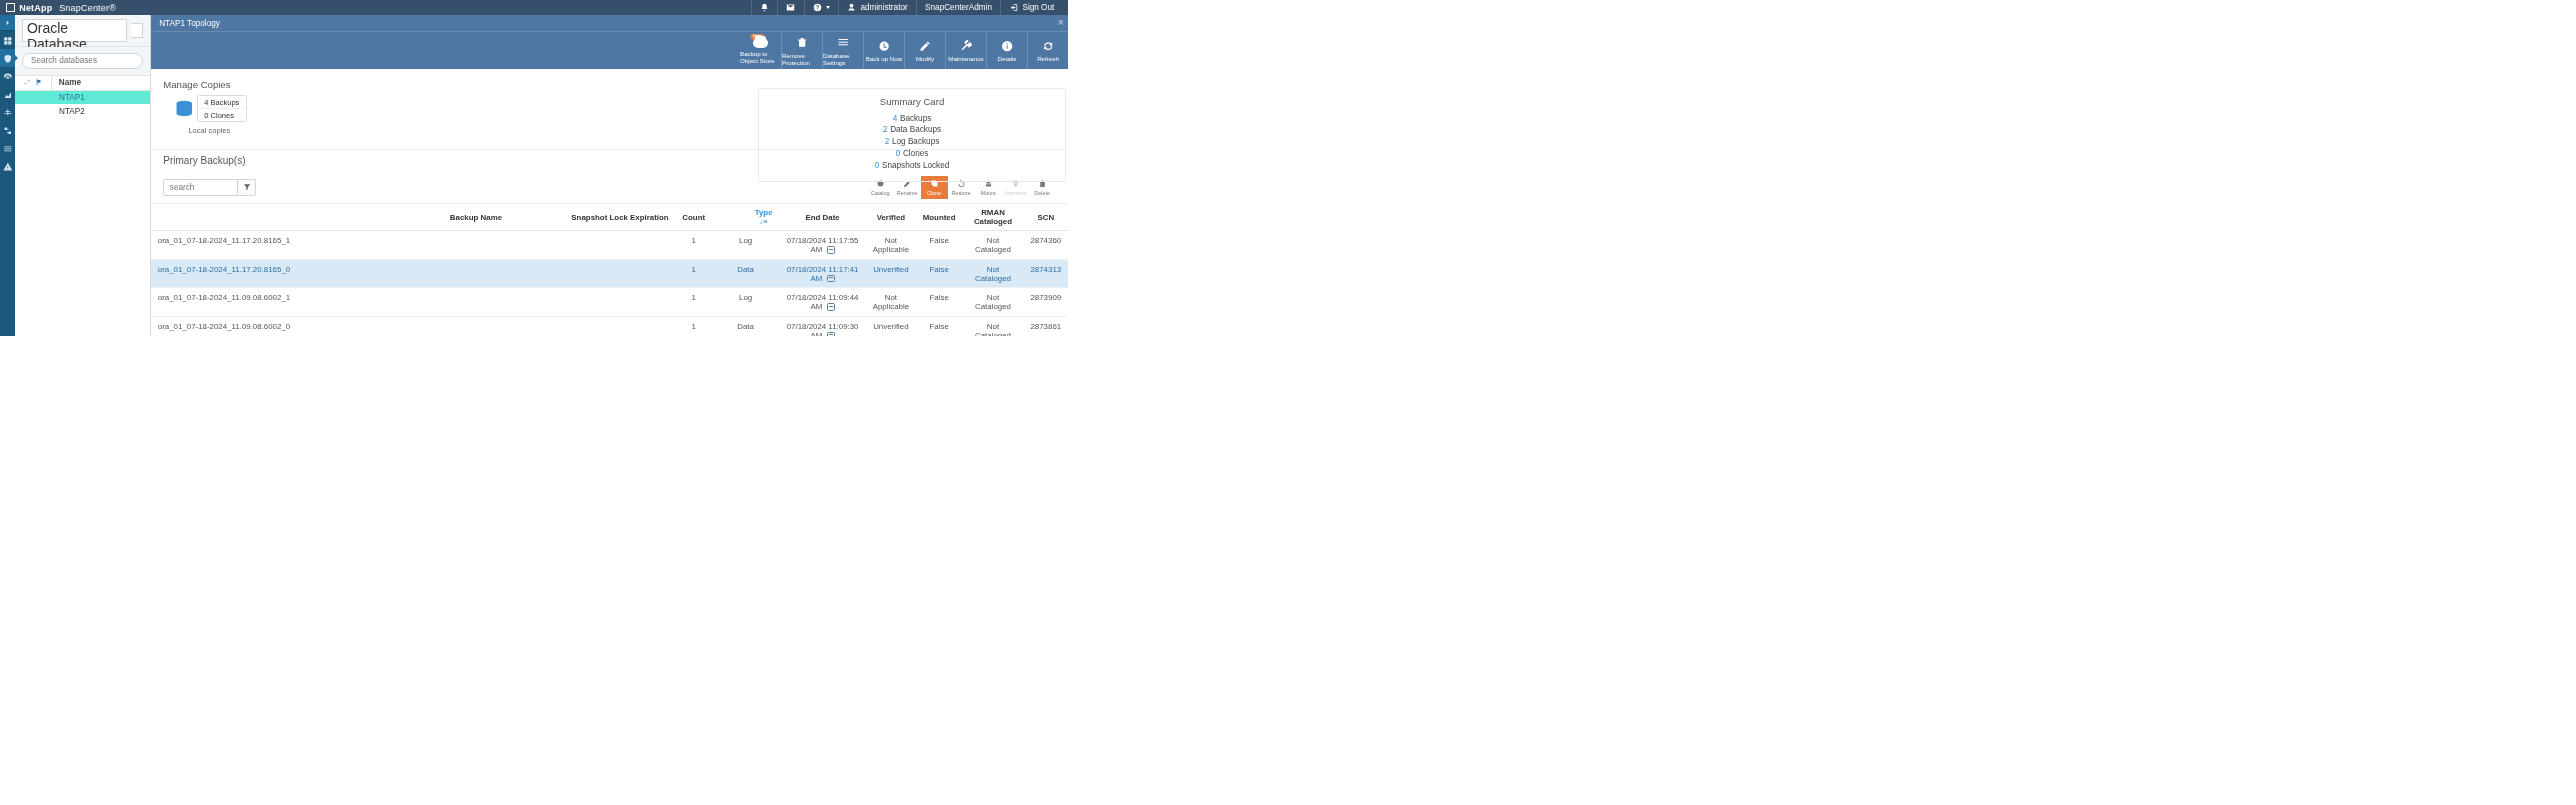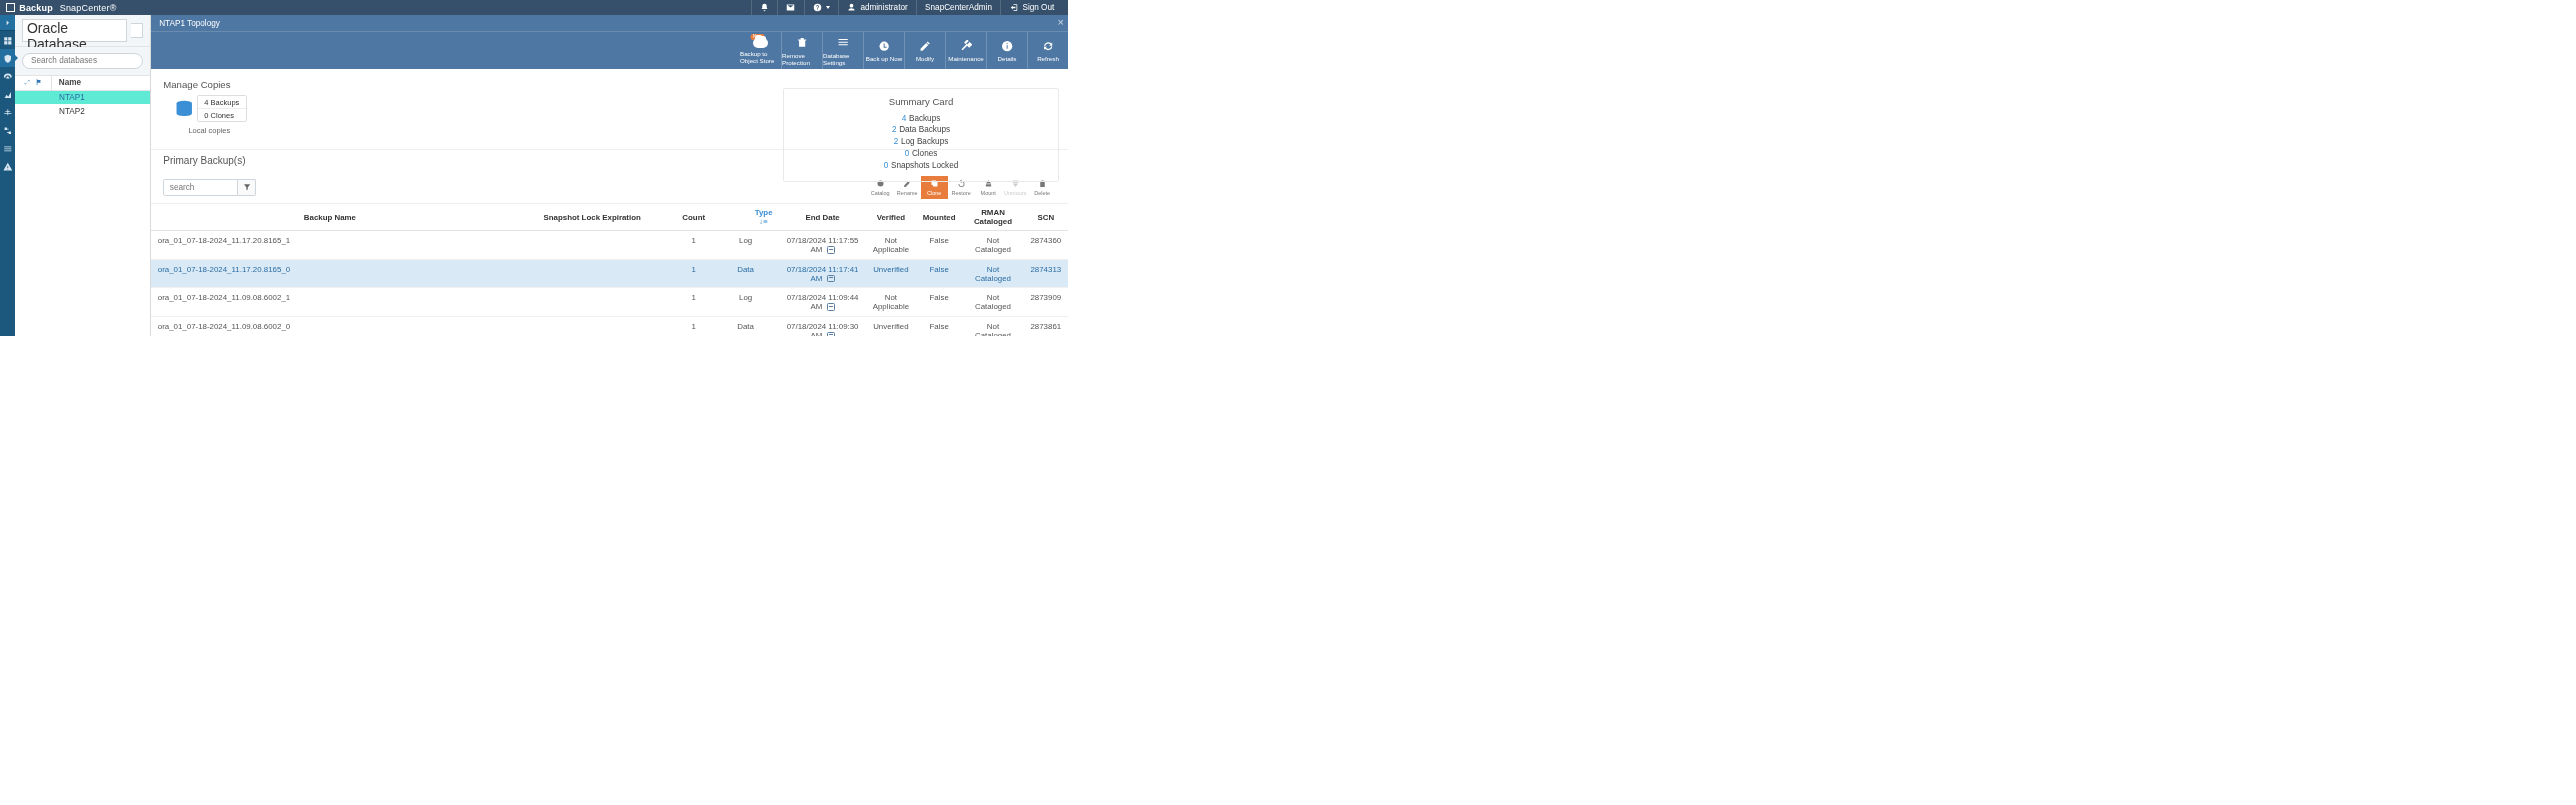--- a/index.html
+++ b/index.html
@@ -60,58 +60,58 @@
   .copy-card { display:flex; flex-direction:column; align-items:center; }
   .copy-box { display:flex; align-items:center; }
   .disk-icon { width:25px; height:25px; color:#3a8fd5; display:flex; align-items:center; justify-content:center;}
   .disk-icon svg{width:20.5px;height:20.5px;fill:#3a8fd5;}
   .counts { border:0.7px solid #ddd; border-radius:2.1px; }
   .counts div{ padding:1.4px 6.8px; font-size:7.5px; border-bottom:0.7px solid #eee;}
   .counts div:last-child{border-bottom:none;}
   .copy-label { margin-top:4.1px; font-size:7.5px; color:#666; }
 
   
-  .summary-card { position:absolute; right:9px; top:73px; width:276px; border:0.7px solid #e9e9e9; border-radius:2.1px; padding:6.8px 11px 9.6px; text-align:center;}
+  .summary-card { position:absolute; right:2px; top:73px; width:308px; border:0.7px solid #e9e9e9; border-radius:2.1px; padding:6.8px 11px 9.6px; text-align:center;}
   .summary-card h3 { font-size:9.6px; font-weight:400; color:#555; margin-bottom:5.5px;}
   .summary-line { font-size:8.2px; color:#444; padding:1.4px 0;}
   .summary-line .num { color:#3a8fd5; margin-right:2.7px; }
 
   
   .pb-head { font-size:10px; color:#555; padding:5.5px 12.3px; border-top:0.7px solid #eee; }
   .pb-toolbar { display:flex; align-items:center; padding:4.1px 12.3px; gap:0; border-bottom:0.7px solid #eee;}
   .pb-toolbar input { width:75px; height:16.4px; border:0.7px solid #cfd6db; border-radius:2.1px 0 0 2.1px; padding:0 5.5px; font-size:8.2px;}
   .pb-toolbar .filter-btn { width:18px; height:16.4px; border:0.7px solid #cfd6db; border-left:none; border-radius:0 2.1px 2.1px 0; display:flex; align-items:center; justify-content:center; background:#fafafa;}
   .pb-actions { margin-left:auto; display:flex; }
   .pb-act { width:27px; height:23px; display:flex; flex-direction:column; align-items:center; justify-content:center; font-size:5.5px; color:#777; gap:1.4px; cursor:pointer;}
   .pb-act svg{width:9px;height:9px;fill:#777;}
   .pb-act.active { background:#e77c3c; color:#fff;}
   .pb-act.active svg{fill:#fff;}
   .pb-act.disabled { color:#ccc; }
   .pb-act.disabled svg{fill:#ccc;}
 
   
   table.bk { width:100%; border-collapse:collapse; font-size:7.9px;}
-  table.bk th { text-align:center; font-weight:600; color:#333; padding:4.1px 6.8px; border-bottom:0.7px solid #e3e3e3; background:#fff;}
+  table.bk th { text-align:right; font-weight:600; color:#333; padding:4.1px 6.8px; border-bottom:0.7px solid #e3e3e3; background:#fff;}
   table.bk th.right, table.bk td.right { text-align:center; }
   table.bk th.center, table.bk td.center { text-align:center; }
   table.bk td { padding:4.8px 6.8px; border-bottom:0.7px solid #f1f1f1; color:#555; vertical-align:top;}
   table.bk tr.sel td { background:#d9eaf6; color:#2b6ca3;}
   .sort-ind { color:#3a8fd5; font-weight:600;margin-left:36px;}
   .cal { display:inline-block; width:7.5px; height:7.5px; border:0.7px solid #5a7ea1; border-radius:1.4px; position:relative; vertical-align:middle; margin-left:2.7px;}
   .cal::before{content:"";position:absolute;top:1.4px;left:0.7px;right:0.7px;height:0.7px;background:#5a7ea1;}
 </style>
 </head>
 <body>
 
 <div class="root" id="root" style="width: 1068px; height: 336px;">
 
   <div class="topbar">
     <div class="brand">
       <span class="logo"></span>
-      <span>Backup</span>
+      <span>NetApp</span>
       <span class="snap">SnapCenter®</span>
     </div>
     <div class="top-right">
       <div class="top-item">
           <svg viewBox="0 0 24 24">
             <path d="M12 2a6 6 0 0 0-6 6v5l-2 3h16l-2-3V8a6 6 0 0 0-6-6zm0 20a2.5 2.5 0 0 0 2.5-2.5h-5A2.5 2.5 0 0 0 12 22z"></path>
           </svg>
         </div>
       <div class="top-item">
           <svg viewBox="0 0 24 24">

